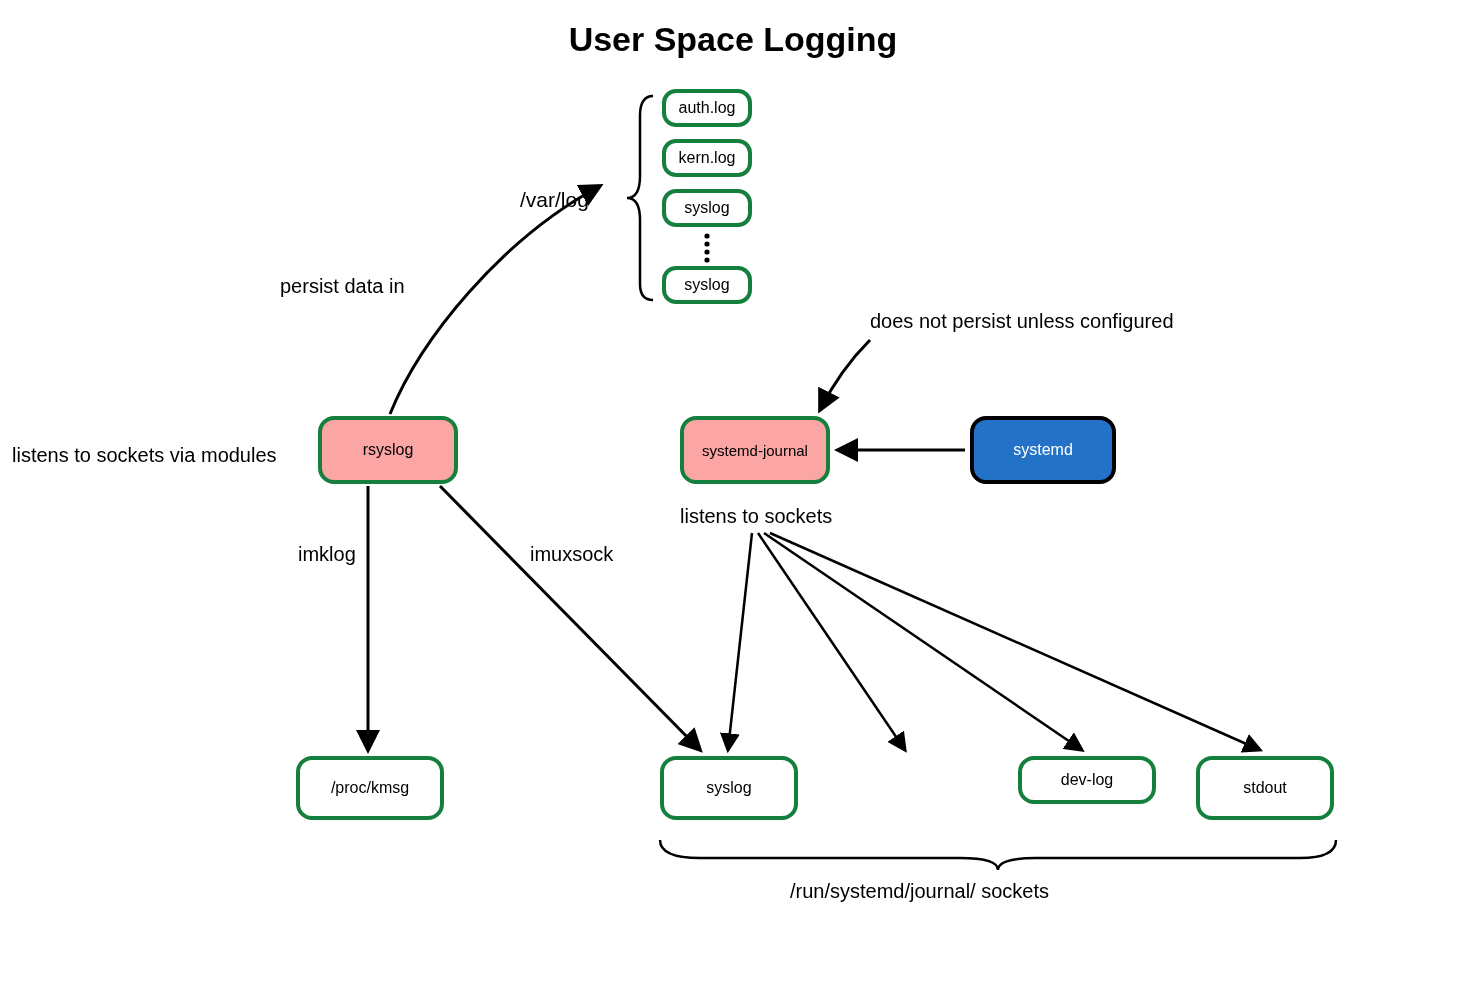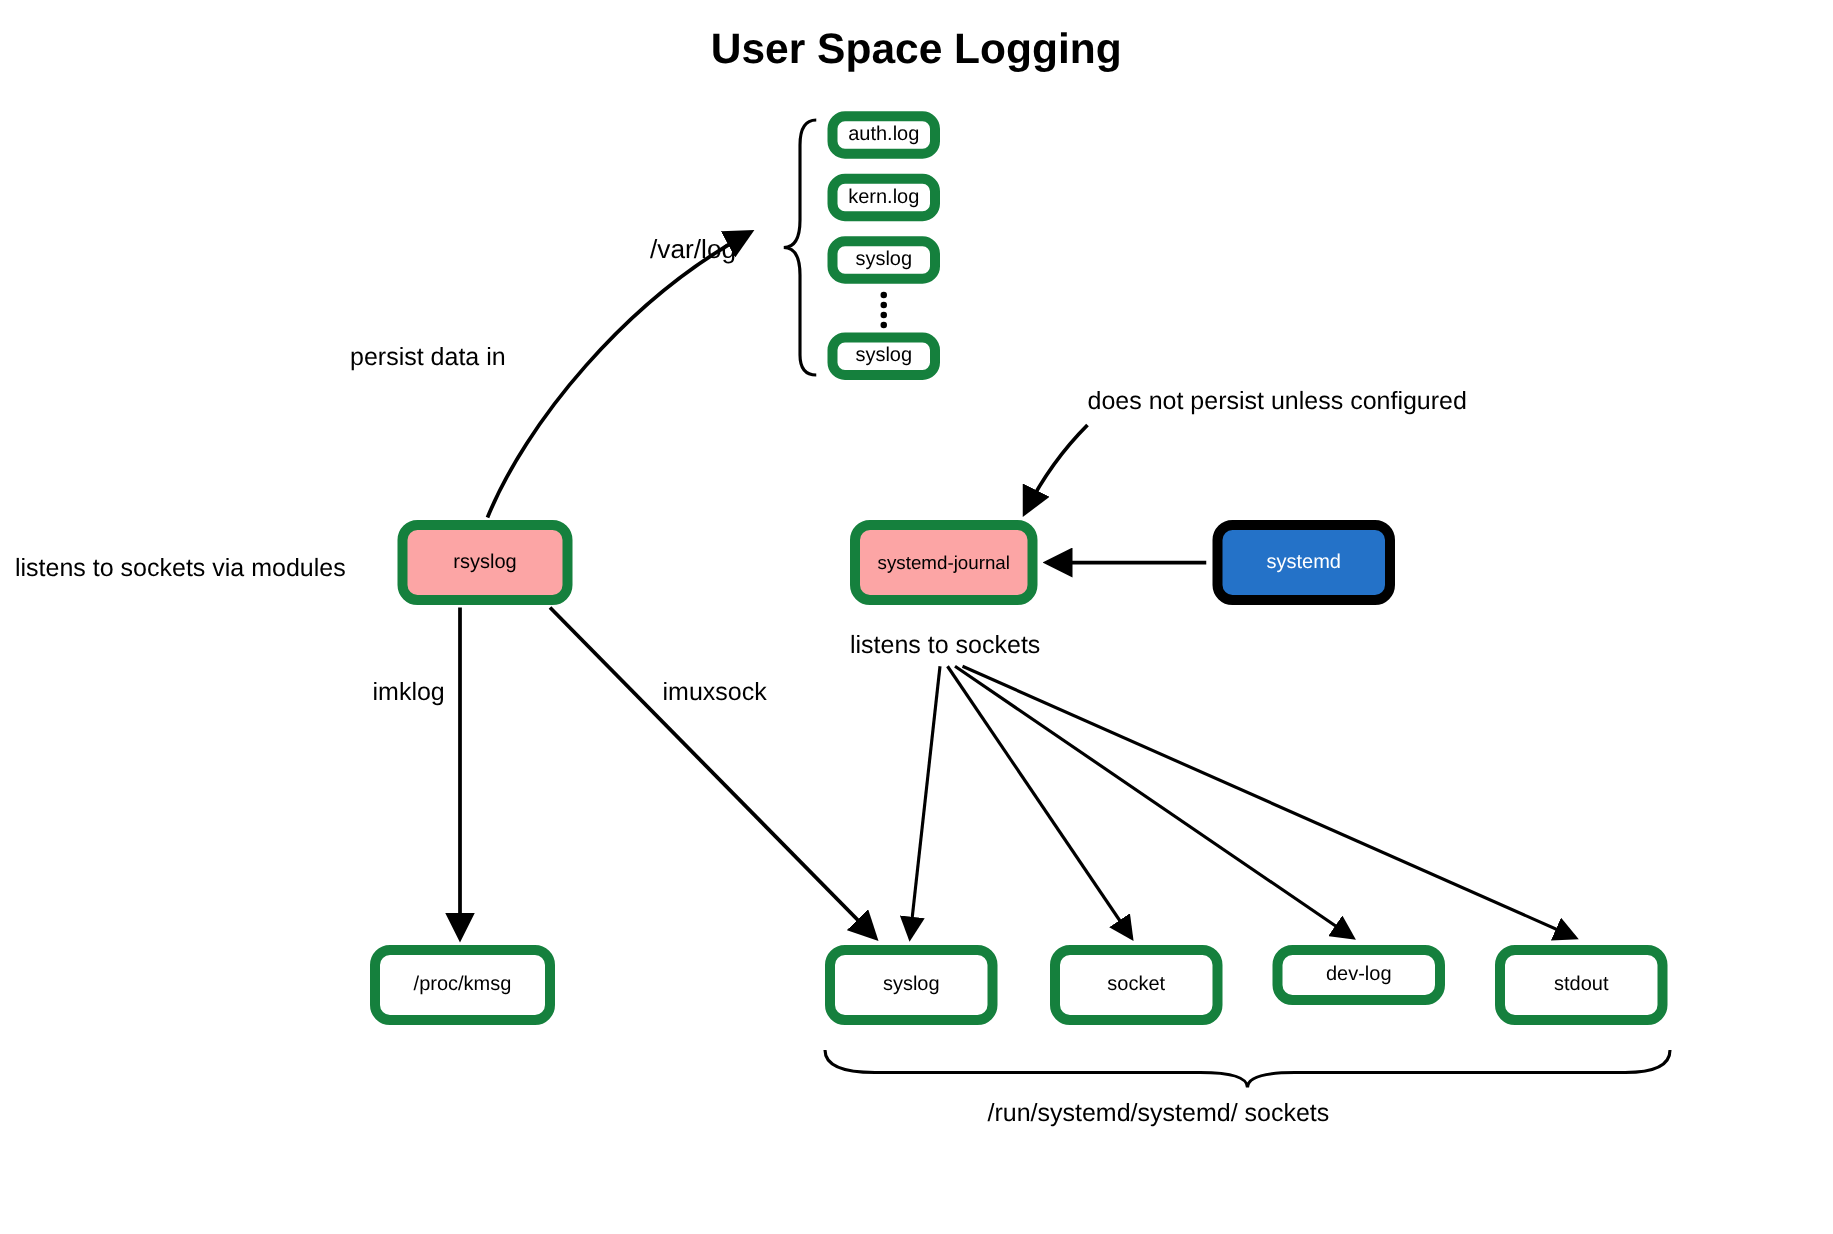--- a/index.html
+++ b/index.html
@@ -25,21 +25,21 @@
     font-size: 34px;
     font-weight: 600;
   }
   .label {
     position: absolute;
     font-size: 20px;
     white-space: nowrap;
   }
   .node {
     position: absolute;
-    border: 8px solid #15803d;
+    border: 4px solid #15803d;
     text-align: center;
     display: flex;
     align-items: center;
     justify-content: center;
     font-size: 16px;
     border-radius: 14px;
     background: #ffffff;
     box-sizing: border-box;
   }
   .node.big {
@@ -80,25 +80,24 @@
   <div class="node big yellow" style="left:680px; top:416px; width:150px; height:68px; font-size:15px;">systemd-journal</div>
   <div class="node big blue" style="left:970px; top:416px; width:146px; height:68px;">systemd</div>
 
   <div class="label" style="left:680px; top:505px;">listens to sockets</div>
 
   <div class="label" style="left:298px; top:543px;">imklog</div>
   <div class="label" style="left:498px; top:543px;margin-left:32px;">imuxsock</div>
 
   <div class="node big" style="left:296px; top:756px; width:148px; height:64px;">/proc/kmsg</div>
   <div class="node big" style="left:660px; top:756px; width:138px; height:64px;">syslog</div>
-  <div class="node big" style="left:840px; top:756px; width:138px; height:64px;">socket</div>
   <div class="node big" style="left:1018px; top:756px; width:138px; height:48px;">dev-log</div>
   <div class="node big" style="left:1196px; top:756px; width:138px; height:64px;">stdout</div>
 
-  <div class="label" style="left:790px; top:880px;">/run/systemd/systemd/ sockets</div>
+  <div class="label" style="left:790px; top:880px;">/run/systemd/journal/ sockets</div>
 
   <svg class="connectors" viewBox="0 0 1466 987">
     <defs>
       <marker id="arrow" viewBox="0 0 12 12" refX="10" refY="6" markerWidth="8" markerHeight="8" orient="auto-start-reverse">
         <path d="M 0 0 L 12 6 L 0 12 z" fill="#000000"></path>
       </marker>
     </defs>
 
     <path d="M 653 96
              Q 640 96 640 116

